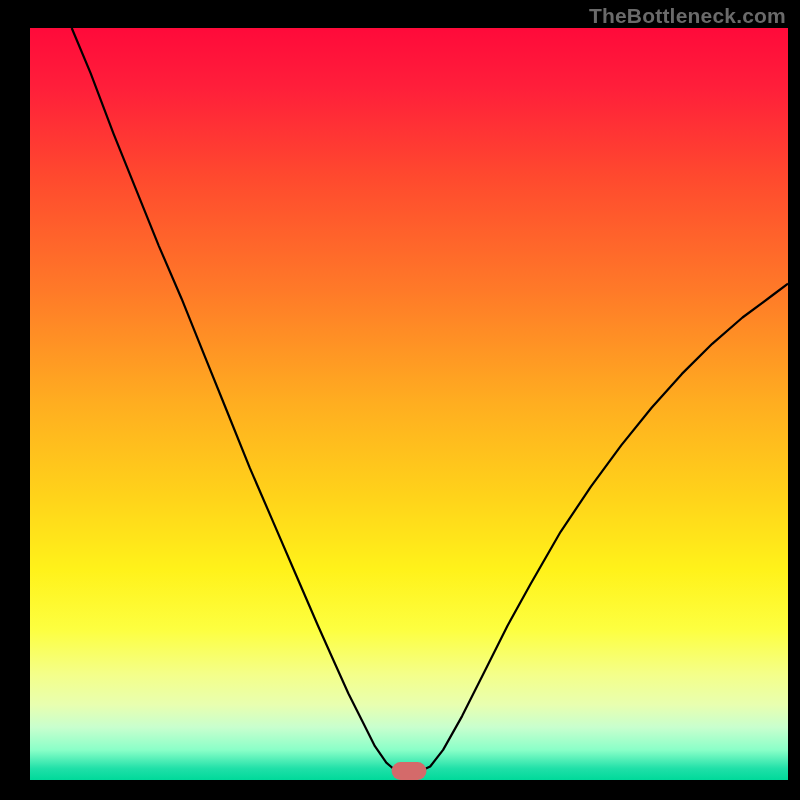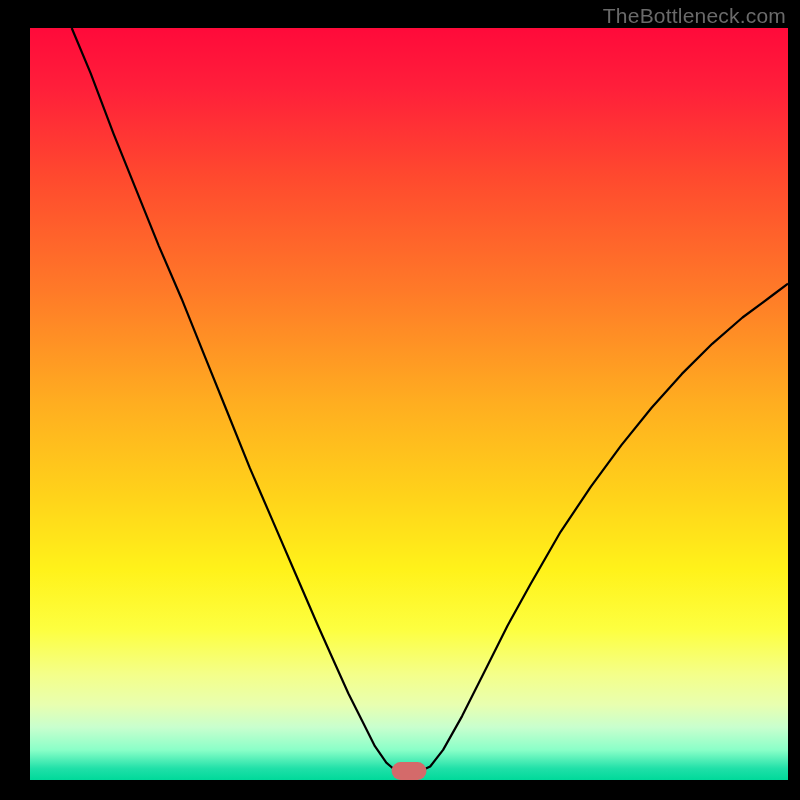--- a/index.html
+++ b/index.html
@@ -16,21 +16,21 @@
     width: 800px;
     height: 800px;
     background: #000;
   }
   .watermark {
     position: absolute;
     top: 4px;
     right: 14px;
     color: #6a6a6a;
     font-size: 21px;
-    font-weight: 400;
+    font-weight: 700;
     letter-spacing: 0.2px;
     z-index: 10;
   }
   svg {
     position: absolute;
     top: 0;
     left: 0;
   }
 </style>
 </head>

